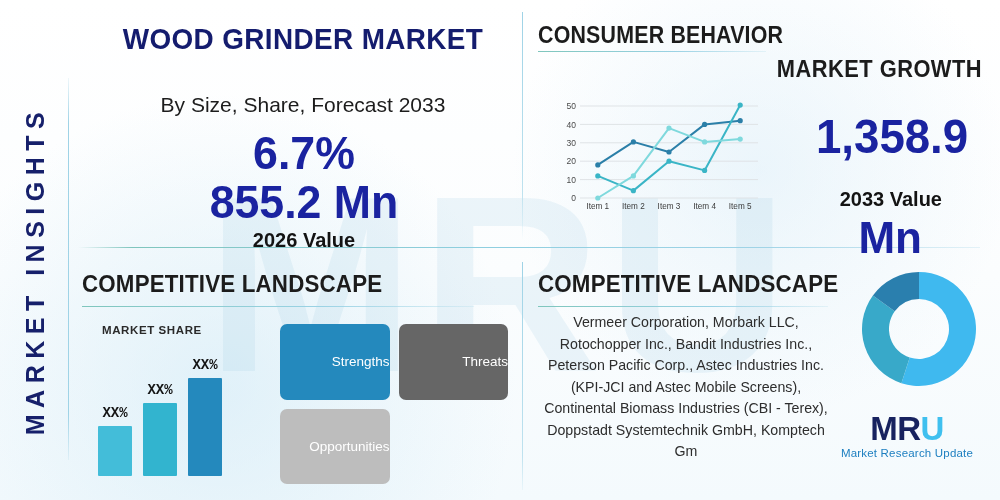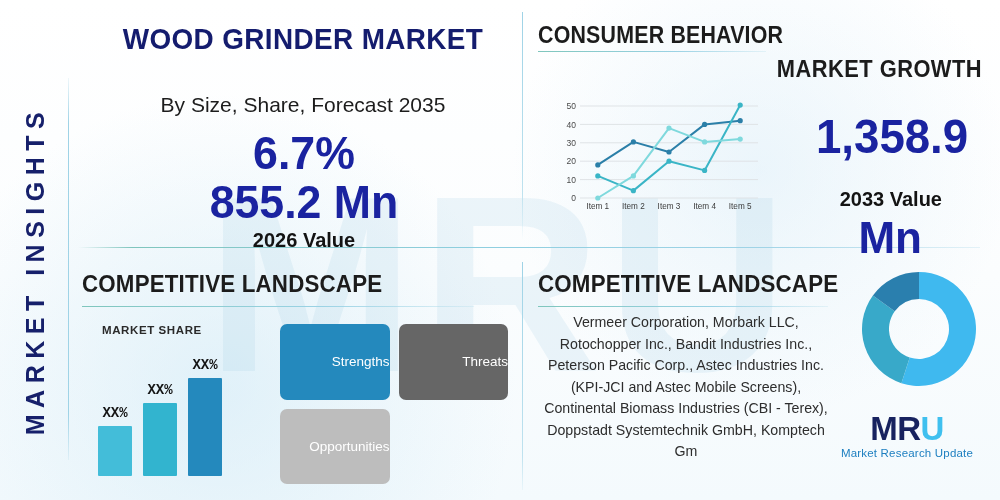--- a/index.html
+++ b/index.html
@@ -119,21 +119,21 @@
     <span class="rail-text">MARKET INSIGHTS</span>
   </div>
   <div class="rail-line"></div>
 
   <div class="v-div-top"></div>
   <div class="v-div-bot"></div>
   <div class="h-div"></div>
 
   <div class="quad" id="q-tl">
     <div class="main-title">WOOD GRINDER MARKET</div>
-    <div class="subtitle">By Size, Share, Forecast 2035</div>
+    <div class="subtitle">By Size, Share, Forecast 2033</div>
     <div class="kpi-row">
       <div class="kpi">
         <div class="kpi-val">6.7%</div>
       </div>
       <div class="kpi">
         <div class="kpi-val">855.2 Mn</div>
         <div class="kpi-lbl">2026 Value</div>
       </div>
     </div>
   </div>

